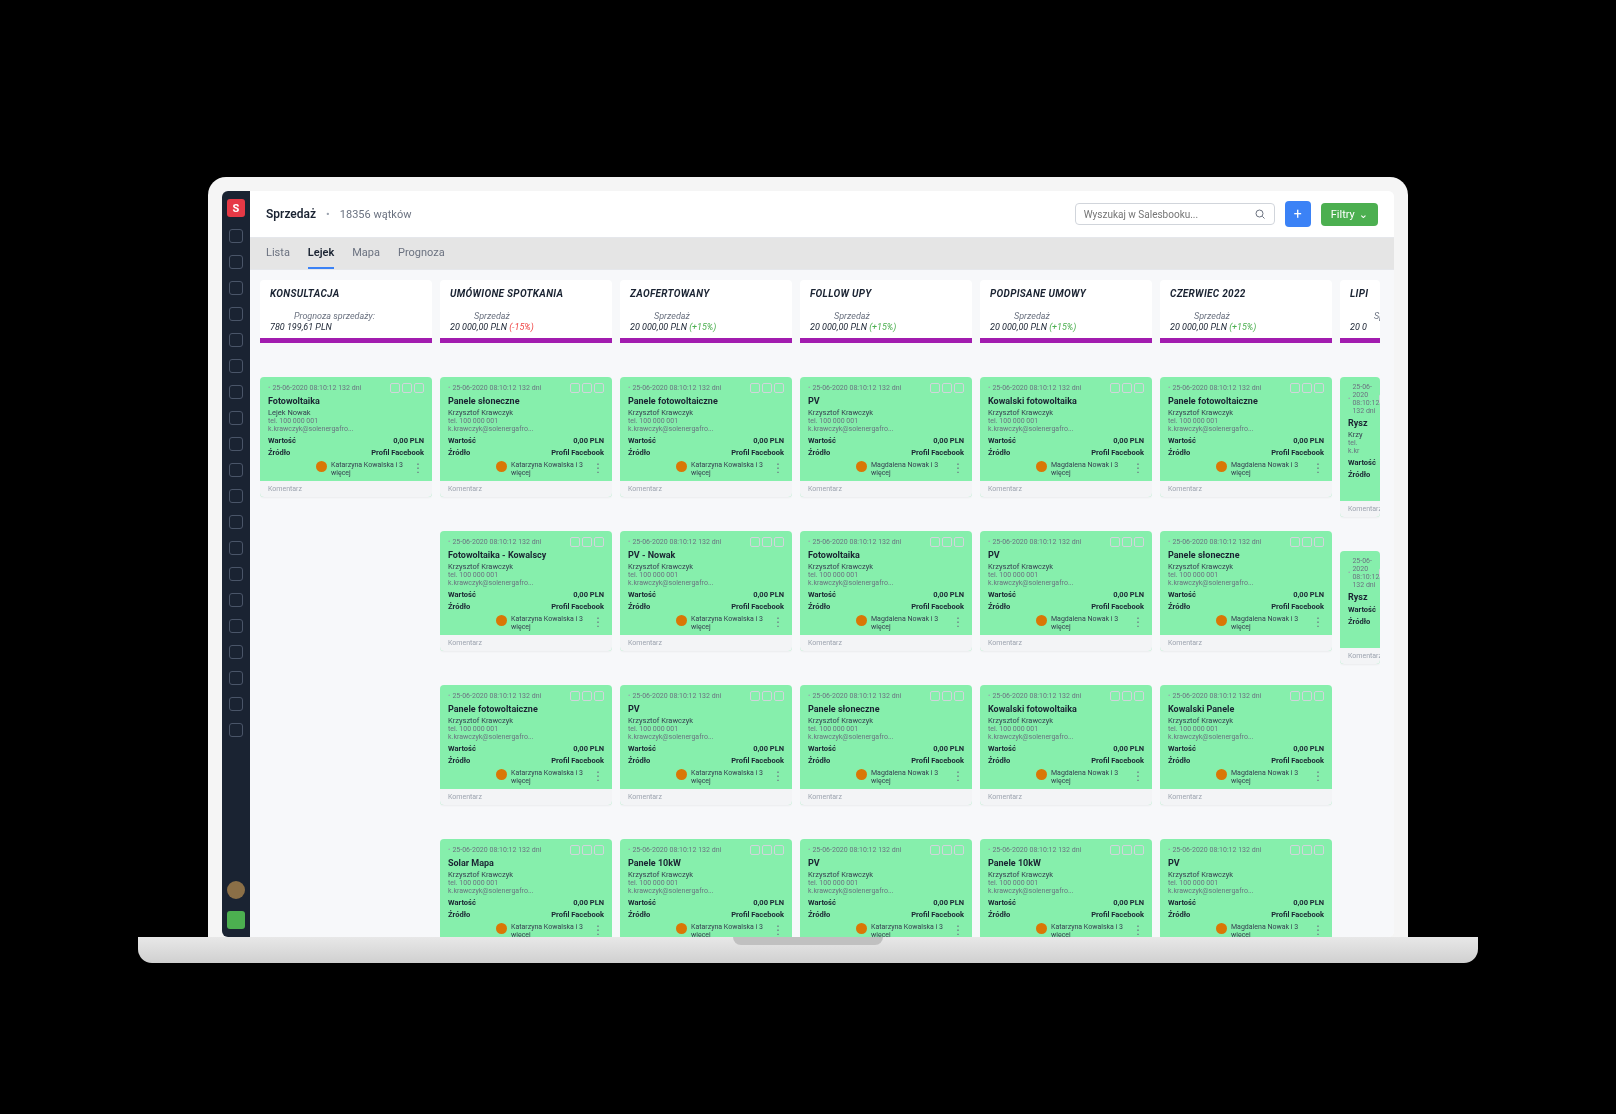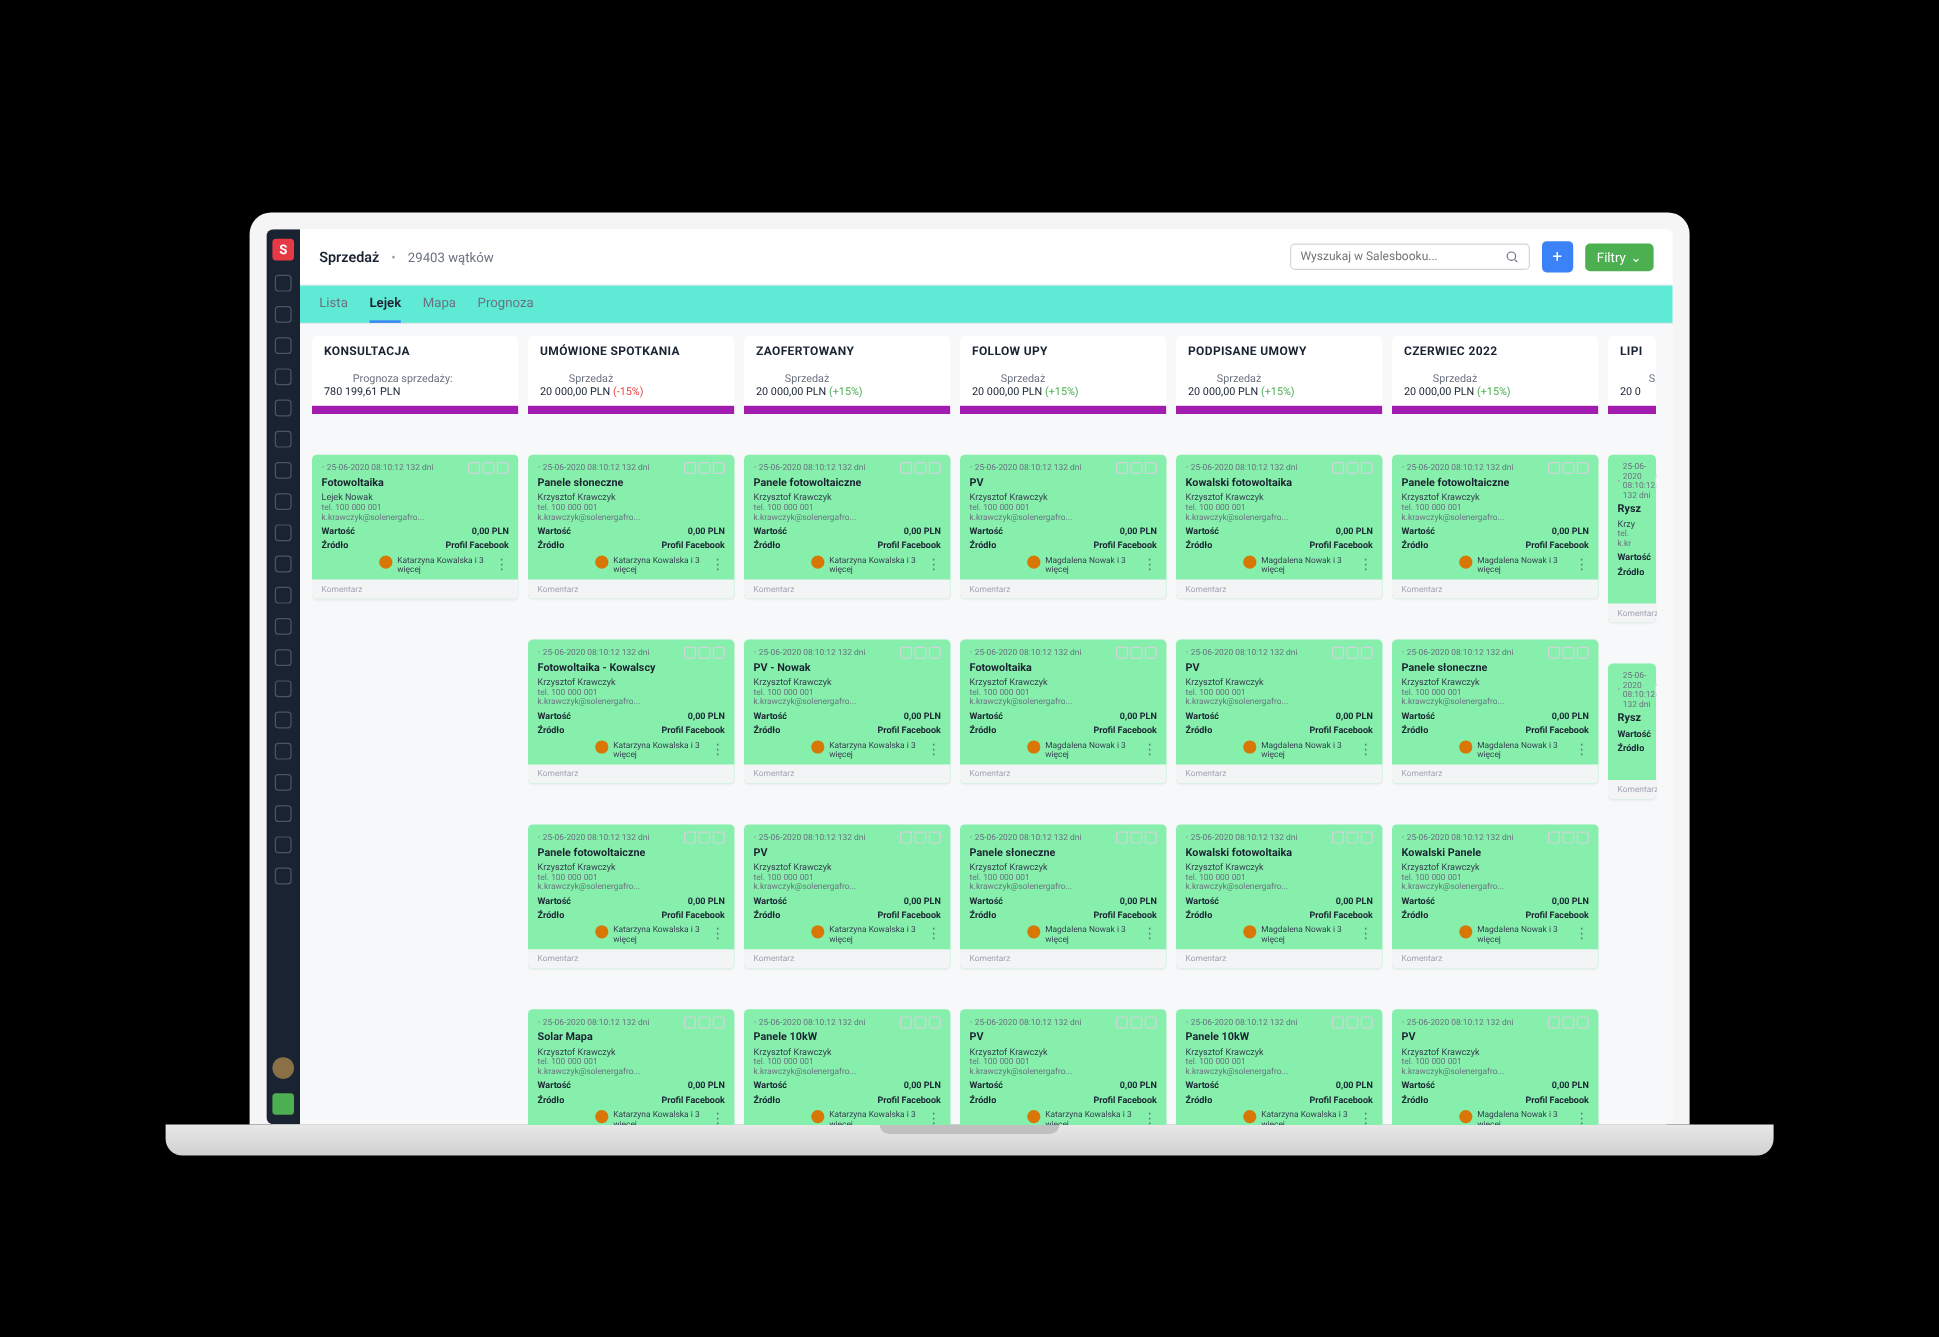--- a/index.html
+++ b/index.html
@@ -18,27 +18,27 @@
 .topbar { display:flex; align-items:center; padding:10px 16px; background:#fff; border-bottom:1px solid #e5e7eb; gap:10px; }
 .topbar .title { font-size:12px; font-weight:600; color:#1a2332; }
 .topbar .count { font-size:11px; color:#6b7280; }
 .topbar .sep { color:#9ca3af; font-size:11px; }
 .topbar .flex { flex:1; }
 .search { display:flex; align-items:center; border:1px solid #d1d5db; border-radius:4px; padding:4px 8px; width:200px; background:#fff; }
 .search input { border:none; outline:none; font-size:10px; flex:1; color:#6b7280; }
 .search-icon { width:12px; height:12px; }
 .btn-add { width:26px; height:26px; background:#3b82f6; border-radius:4px; display:flex; align-items:center; justify-content:center; color:#fff; font-size:14px; cursor:pointer; }
 .btn-filter { background:#4caf50; color:#fff; padding:5px 10px; border-radius:4px; font-size:11px; display:flex; align-items:center; gap:4px; cursor:pointer;justify-content:flex-end; }
-.tabs { display:flex; gap:18px; padding:0 16px; background:#5eead4; border-bottom:1px solid #e5e7eb; }
+.tabs { display:flex; gap:18px; padding:0 16px; background:#e5e5e5; border-bottom:1px solid #e5e7eb; }
 .tab { padding:8px 0; font-size:11px; color:#6b7280; cursor:pointer; border-bottom:2px solid transparent; }
 .tab.active { color:#1a2332; font-weight:600; border-bottom-color:#3b82f6; }
 .board { flex:1; display:flex; overflow-x:auto; overflow-y:hidden; padding:10px 10px 0 10px; gap:8px; }
 .column { width:172px; flex-shrink:0; display:flex; flex-direction:column; }
 .column.cut { width:40px; overflow:hidden; }
-.col-header { background:#fff; padding:8px 10px 6px 10px; border-radius:4px 4px 0 0; border-bottom:7px solid #a21caf; }
+.col-header { background:#fff; padding:8px 10px 6px 10px; border-radius:4px 4px 0 0; border-bottom:5px solid #a21caf;font-style:italic; }
 .col-title { font-size:10px; font-weight:700; color:#1a2332; text-transform:uppercase; letter-spacing:0.3px; }
 .col-sub { font-size:9px; color:#6b7280; margin-top:12px;padding-left:24px; }
 .col-val { font-size:9px; color:#1a2332; margin-top:1px; }
 .col-val .pos { color:#4caf50; }
 .col-val .neg { color:#ef4444; }
 .cards { flex:1; overflow-y:auto; padding-top:6px; display:flex; flex-direction:column; gap:6px; }
 .card { background:#86efac; border-radius:4px; padding:6px 8px; font-size:8px; box-shadow:0 1px 2px rgba(0,0,0,0.05); cursor:pointer;margin-top:28px; }
 .card-top { display:flex; justify-content:space-between; align-items:center; margin-bottom:3px; }
 .card-date { color:#6b7280; font-size:7px; display:flex; align-items:center; gap:2px; }
 .card-date::before { content:"•"; color:#9ca3af; }
@@ -89,21 +89,21 @@
         </div>
       <div class="spacer"></div>
       <div class="avatar"></div>
       <div class="help"></div>
     </div>
 
     <div class="main">
       <div class="topbar">
         <span class="title">Sprzedaż</span>
         <span class="sep">•</span>
-        <span class="count">29403 wątków</span>
+        <span class="count">18356 wątków</span>
         <div class="flex"></div>
         <div class="search">
           <input placeholder="Wyszukaj w Salesbooku..." style="">
           <svg class="search-icon" viewBox="0 0 24 24" fill="none" stroke="#6b7280" stroke-width="2">
               <circle cx="11" cy="11" r="7"></circle>
               <line x1="21" y1="21" x2="16.65" y2="16.65"></line>
             </svg>
         </div>
         <div class="btn-add">+</div>
         <div class="btn-filter">

